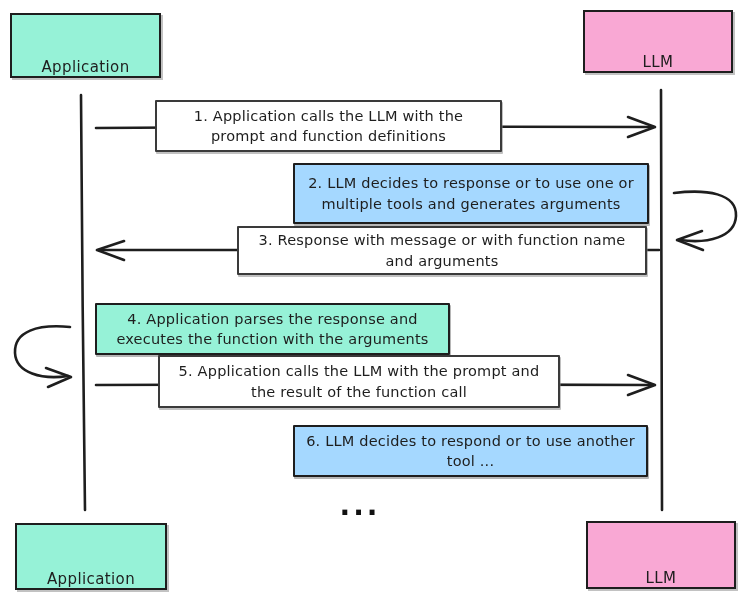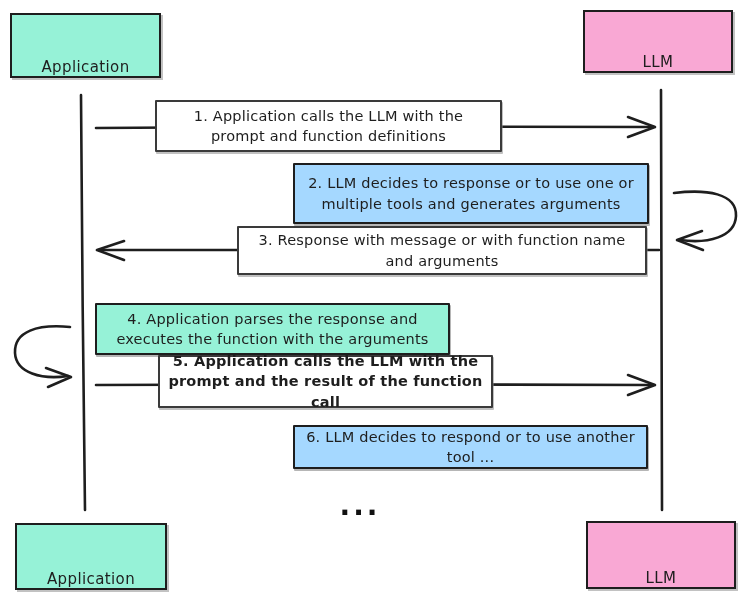--- a/index.html
+++ b/index.html
@@ -67,22 +67,22 @@
   
   #actor-app-top  { left: 10px;  top: 13px;  width: 151px; height: 65px; }
   #actor-llm-top  { left: 583px; top: 10px;  width: 150px; height: 63px; }
   #actor-app-bot  { left: 15px;  top: 523px; width: 152px; height: 67px; }
   #actor-llm-bot  { left: 586px; top: 521px; width: 150px; height: 68px; }
 
   #msg-1 { left: 155px; top: 100px; width: 347px; height: 52px; }
   #msg-2 { left: 293px; top: 163px; width: 356px; height: 61px; }
   #msg-3 { left: 237px; top: 226px; width: 410px; height: 49px; }
   #msg-4 { left: 95px;  top: 290px; width: 355px; height: 52px; margin-top: 13px; }
-  #msg-5 { left: 158px; top: 355px; width: 335px; height: 53px; font-weight: bold; }
-  #msg-6 { left: 293px; top: 425px; width: 355px; height: 44px; }
+  #msg-5 { left: 158px; top: 355px; width: 402px; height: 53px; }
+  #msg-6 { left: 293px; top: 425px; width: 355px; height: 52px; }
 
   #ellipsis {
     position: absolute;
     left: 330px; top: 489px;
     width: 60px;
     text-align: center;
     font-size: 28px;
     font-weight: bold;
     letter-spacing: 3px;
     color: #111111;

